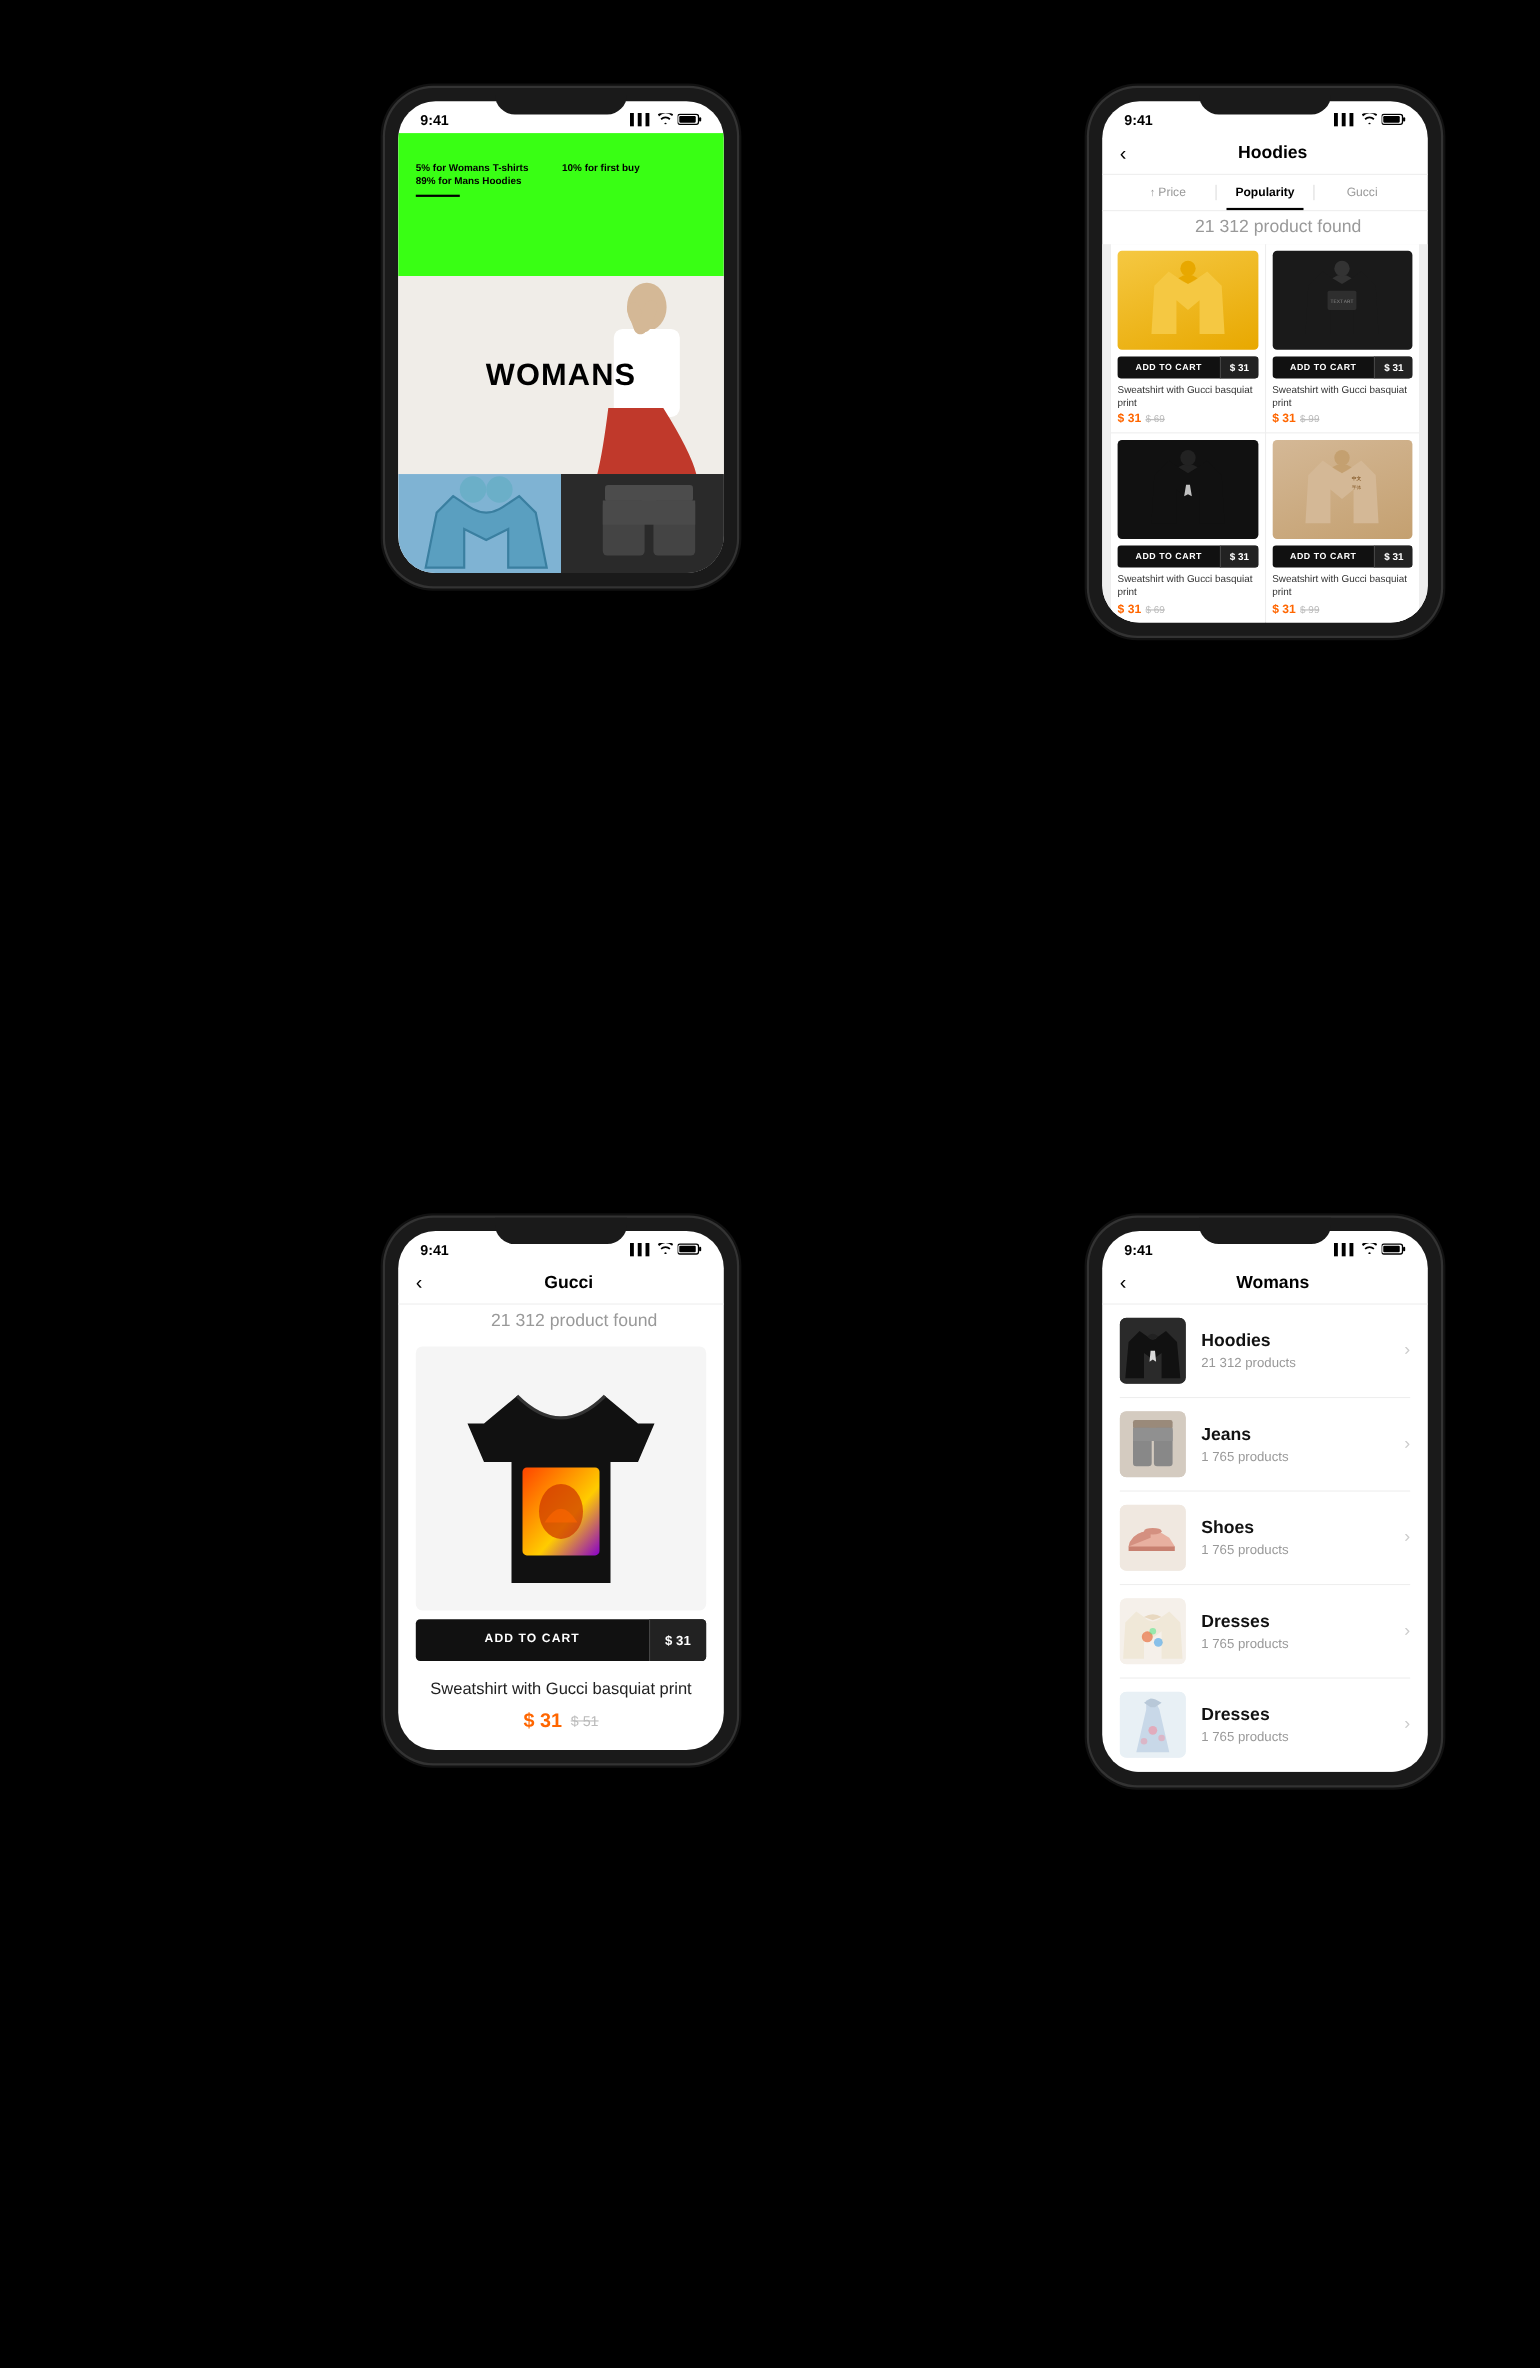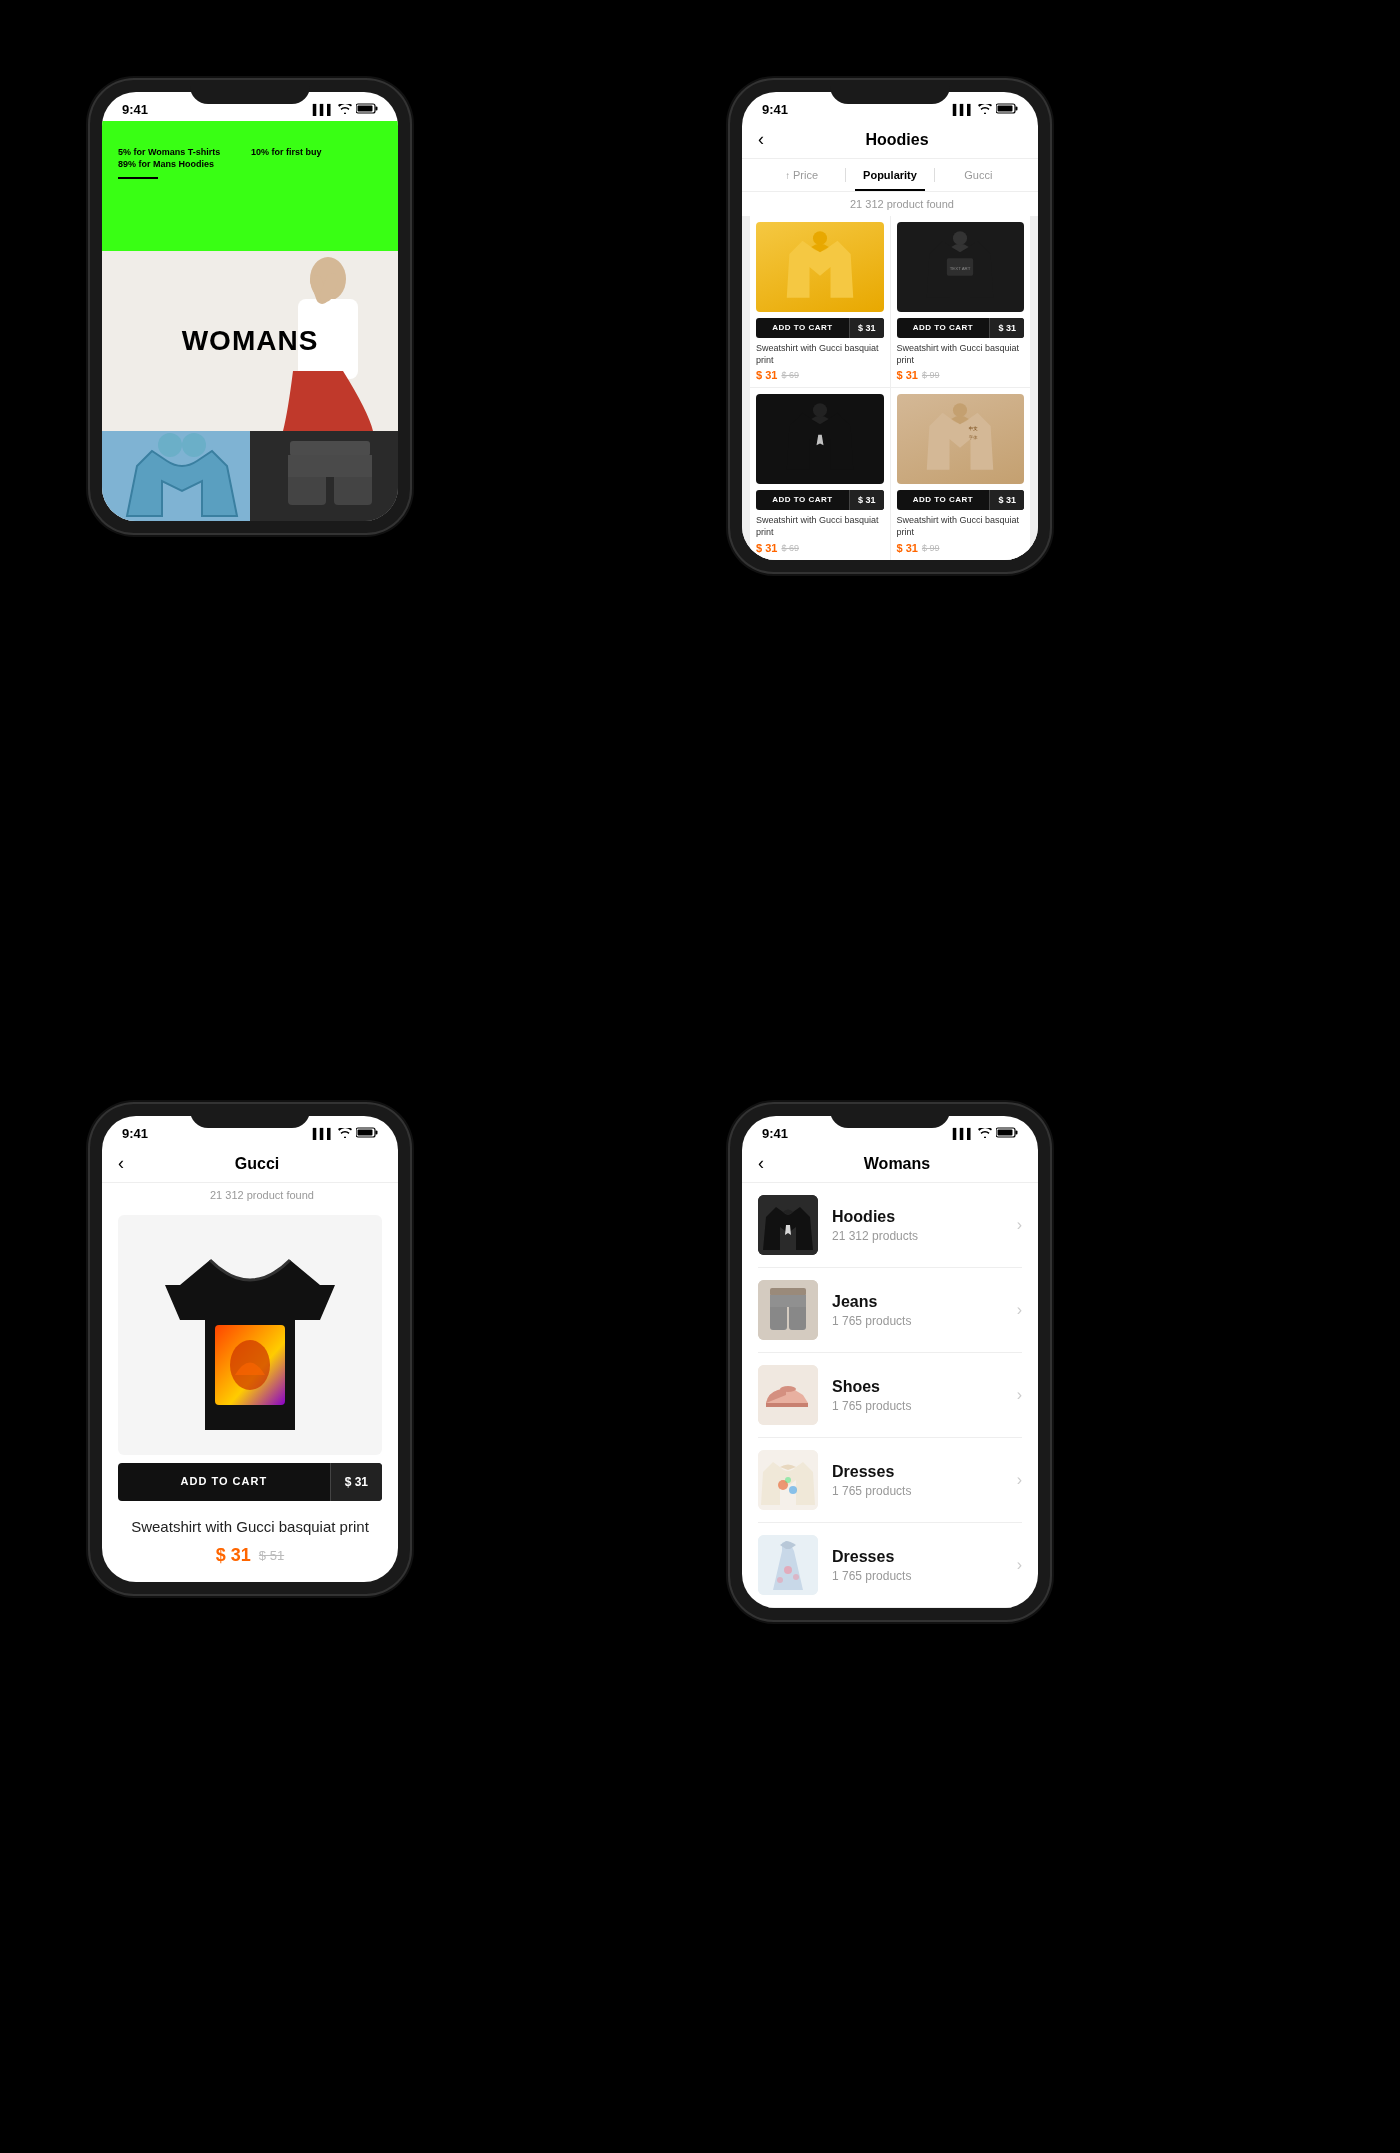--- a/index.html
+++ b/index.html
@@ -11,21 +11,21 @@
       display: grid;
       grid-template-columns: 1fr 1fr;
       grid-template-rows: auto auto;
       gap: 0;
       padding: 40px 60px;
     }
 
     
     .phone {
       display: flex;
-      justify-content: flex-start;
+      justify-content: flex-end;
       align-items: flex-start;
       padding: 40px 30px;
     }
 
     .phone-shell {
       width: 320px;
       background: #1a1a1a;
       border-radius: 44px;
       padding: 12px;
       box-shadow: 0 0 0 2px #333, 0 0 0 4px #111, 0 20px 60px rgba(0,0,0,0.8);
@@ -190,21 +190,21 @@
       background: #000;
     }
     .sort-divider {
       width: 1px;
       height: 14px;
       background: #ddd;
     }
 
     .product-count {
       text-align: center;
-      font-size: 11px;
+      font-size: 16px;
       color: #999;
       padding: 6px 0;
       margin-left: 24px;
     }
 
     .product-grid {
       display: grid;
       grid-template-columns: 1fr 1fr;
       gap: 1px;
       background: #eee;

